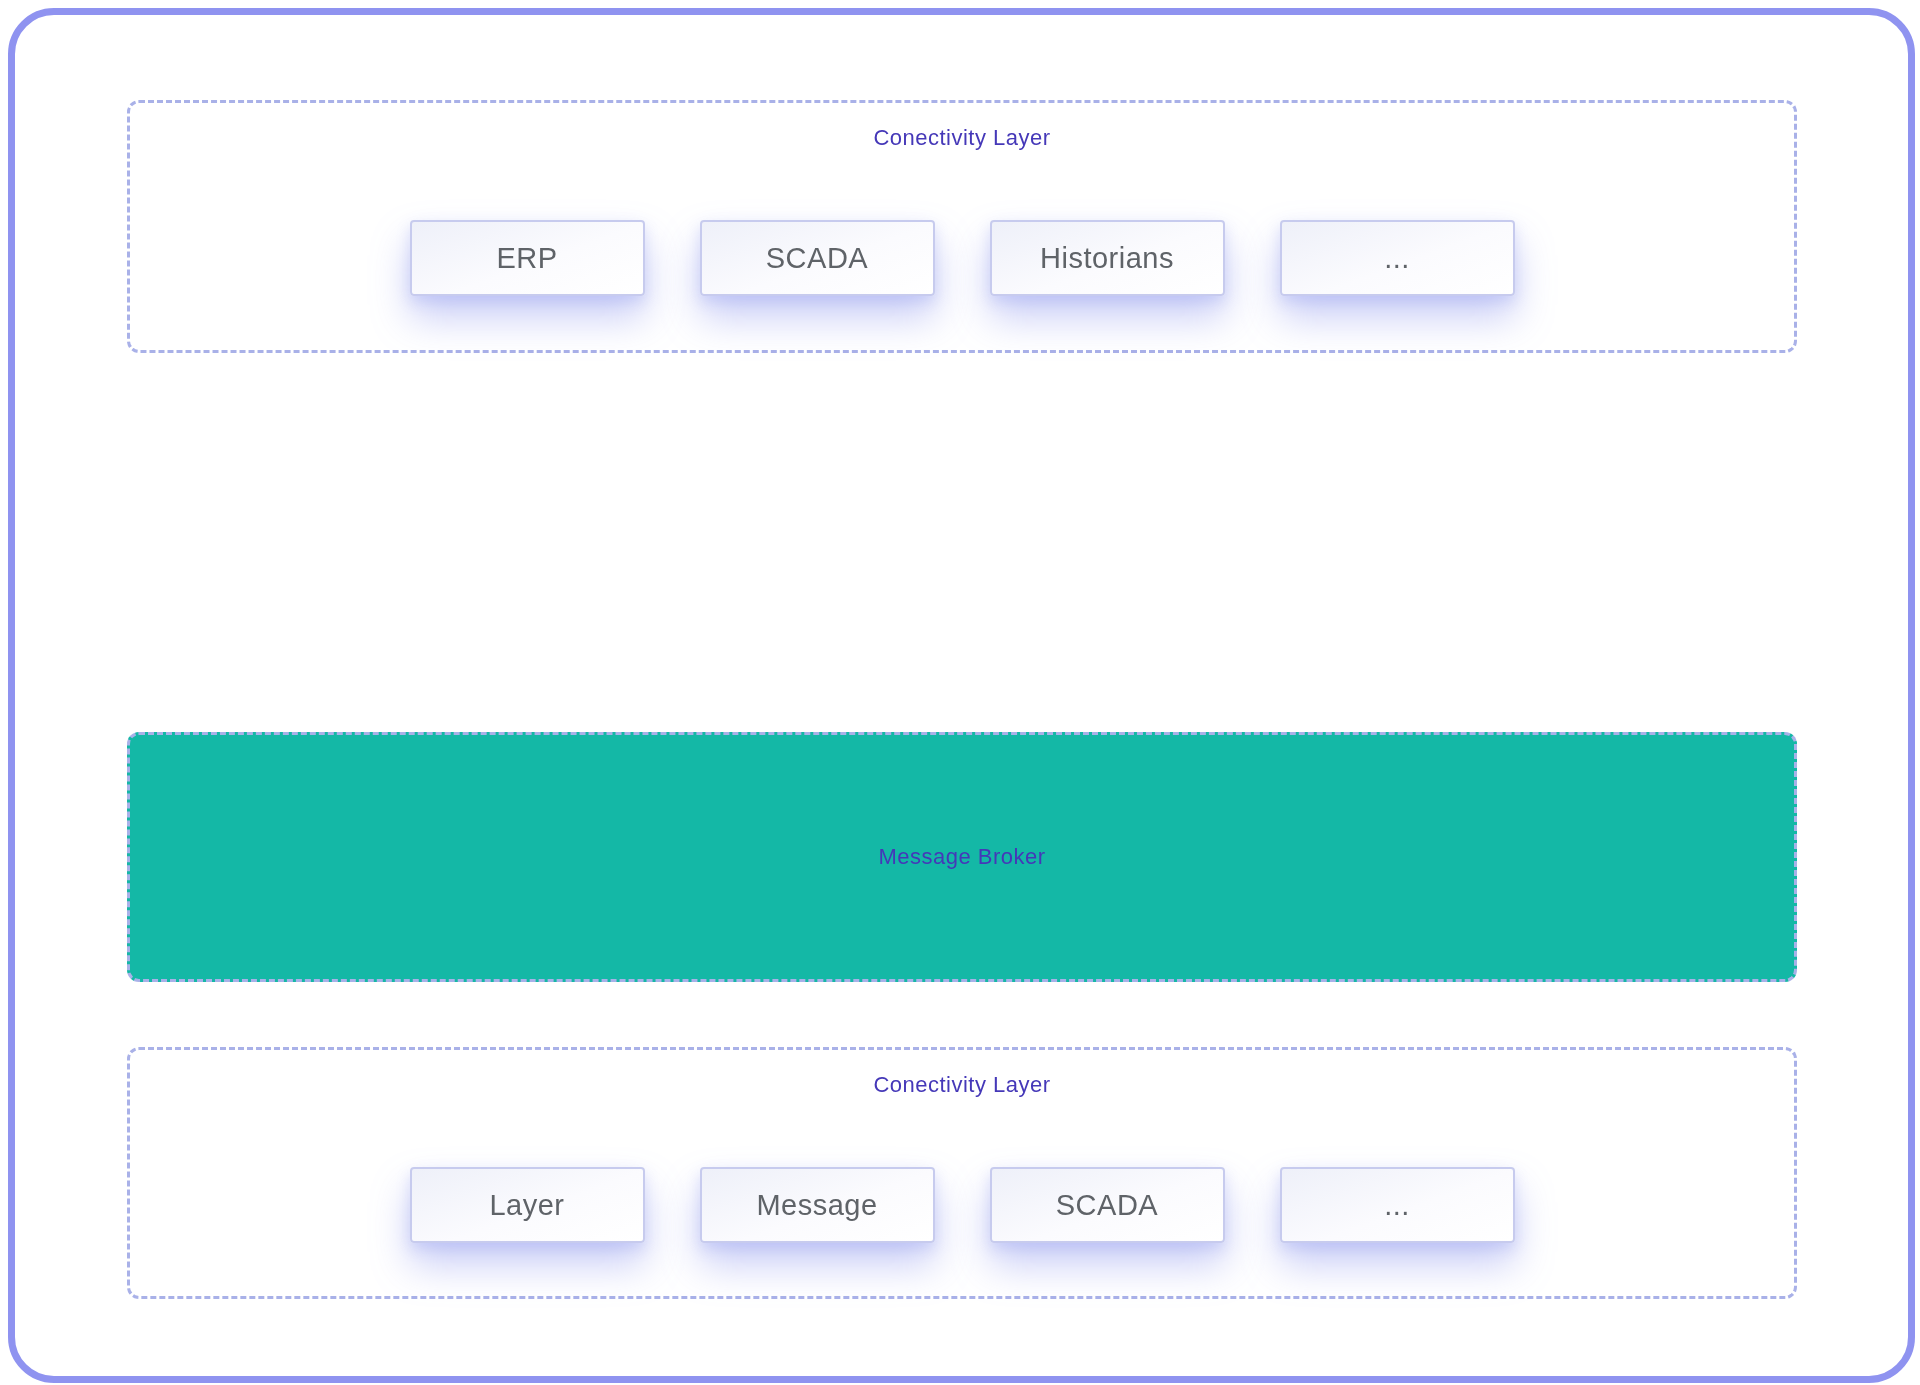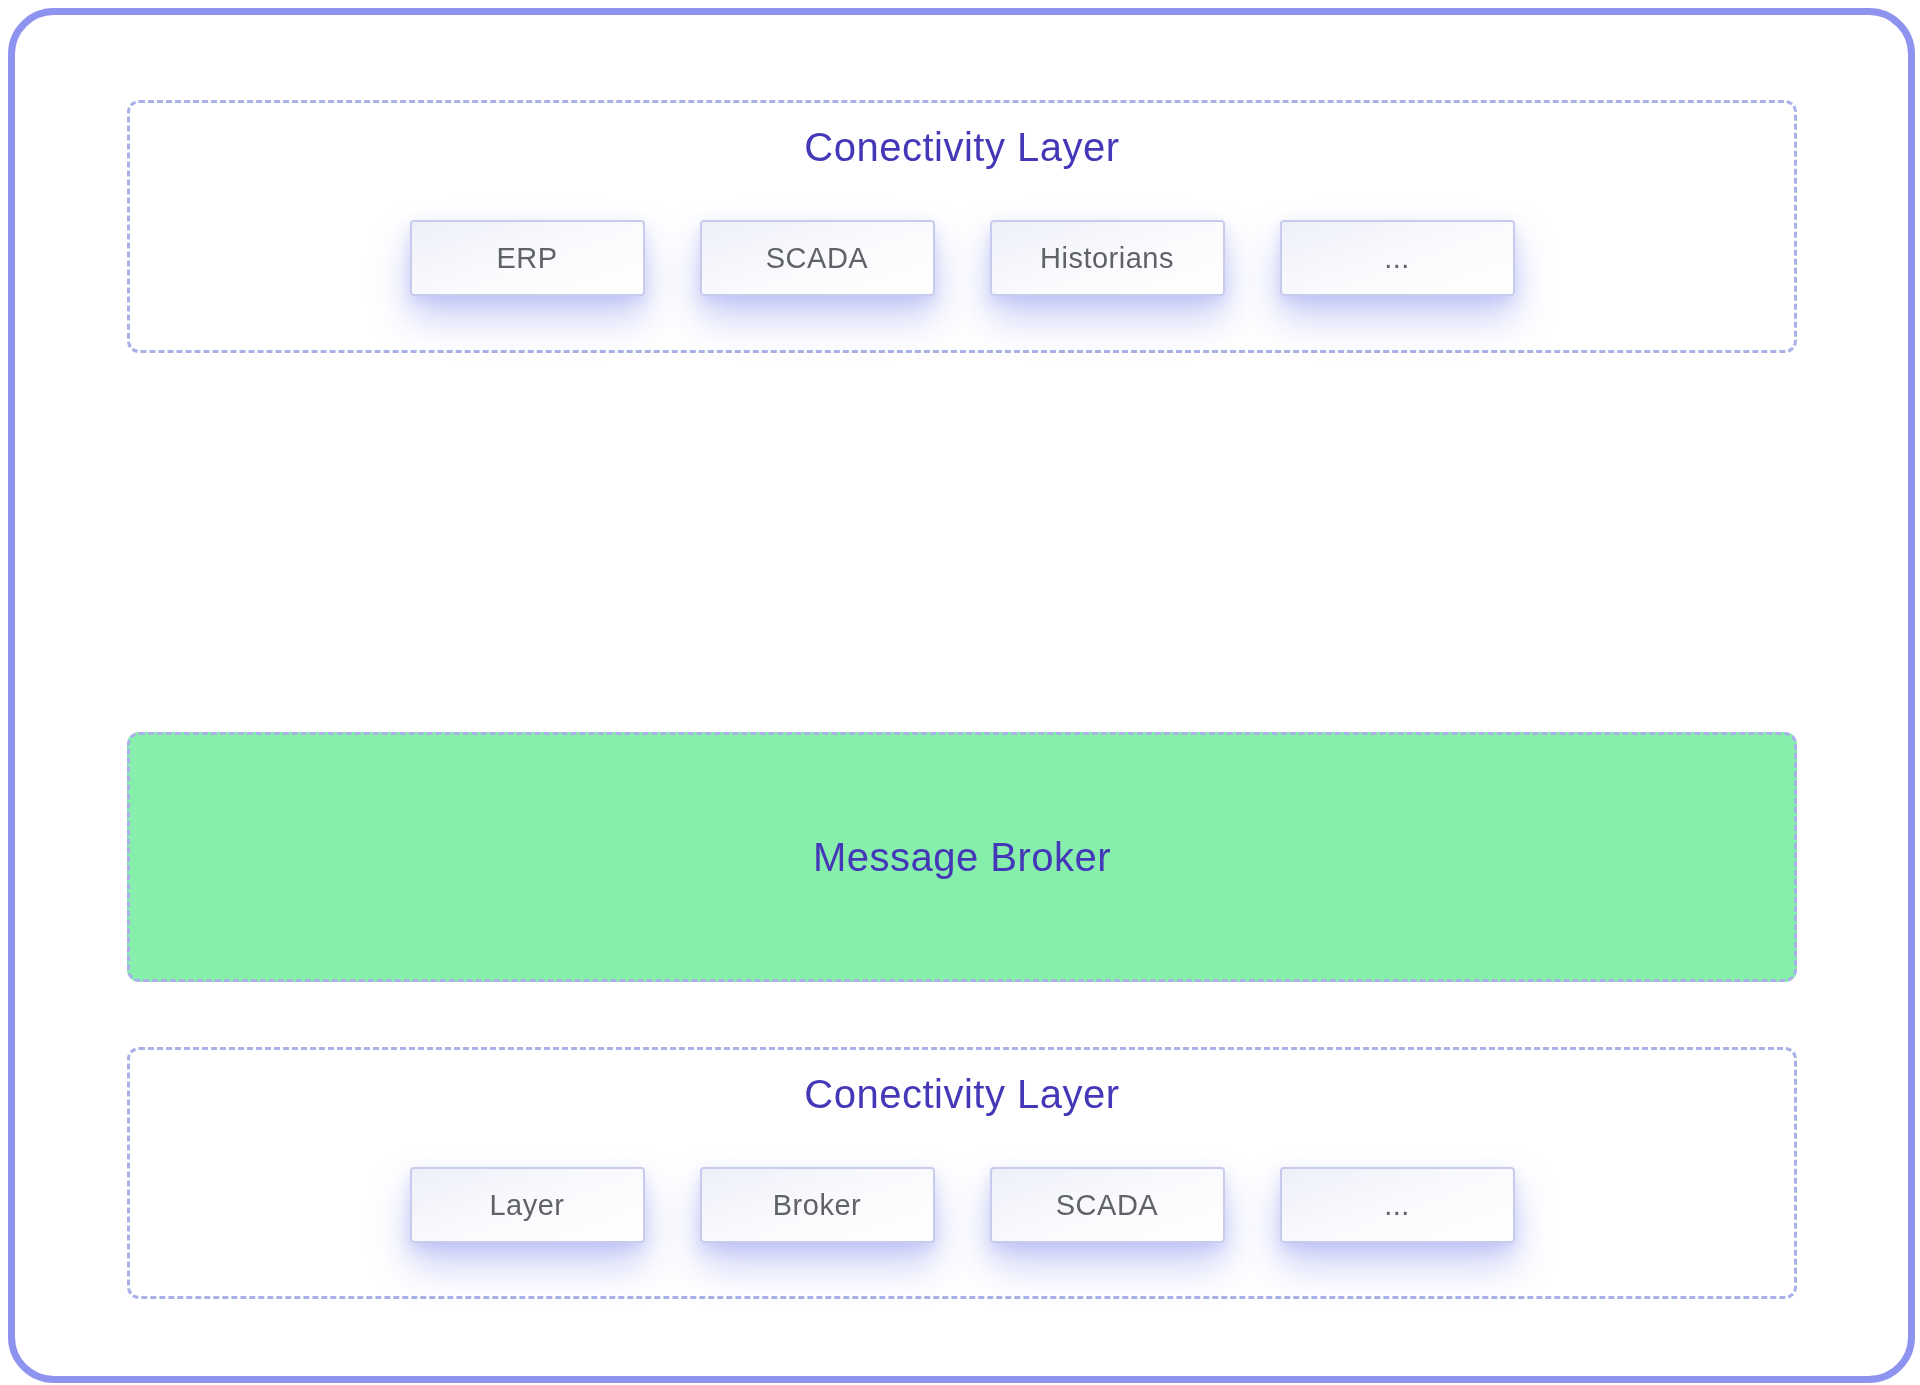--- a/index.html
+++ b/index.html
@@ -28,39 +28,39 @@
     position: absolute;
     left: 127px;
     width: 1670px;
     border: 3px dashed #a9b1e8;
     border-radius: 12px;
     box-sizing: border-box;
     background-clip: padding-box;
   }
   .layer-title {
     color: #4538b8;
-    font-size: 40px;
+    font-size: 22px;
     letter-spacing: 0.5px;
     text-align: center;
     width: 100%;
   }
   .layer-title.top {
     position: absolute;
     top: 22px;
     left: 0;
   }
   .layer-title.middle {
     position: absolute;
     top: 50%;
     left: 0;
     transform: translateY(-50%);
   }
   .layer-connectivity-top  { top: 93px;  height: 253px; }
   .layer-transformation    { top: 410px; height: 250px; }
-  .layer-broker            { top: 725px; height: 250px; background: #86efac; }
+  .layer-broker            { top: 725px; height: 250px; background: #14b8a6; }
   .layer-connectivity-bottom { top: 1040px; height: 252px; }
 
   .box-row {
     position: absolute;
     left: 0;
     top: 117px;
     width: 100%;
     display: flex;
     justify-content: center;
     gap: 55px;
@@ -99,19 +99,19 @@
 
 
   <div class="layer layer-broker" style="left:112px; top:717px;">
     <div class="layer-title middle">Message Broker</div>
   </div>
 
   <div class="layer layer-connectivity-bottom" style="left:112px; top:1032px;">
     <div class="layer-title top">Conectivity Layer</div>
     <div class="box-row">
       <div class="node-box">Layer</div>
-      <div class="node-box">Broker</div>
+      <div class="node-box">Message</div>
       <div class="node-box">SCADA</div>
       <div class="node-box">...</div>
     </div>
   </div>
 
 </div>
 
 </body></html>

